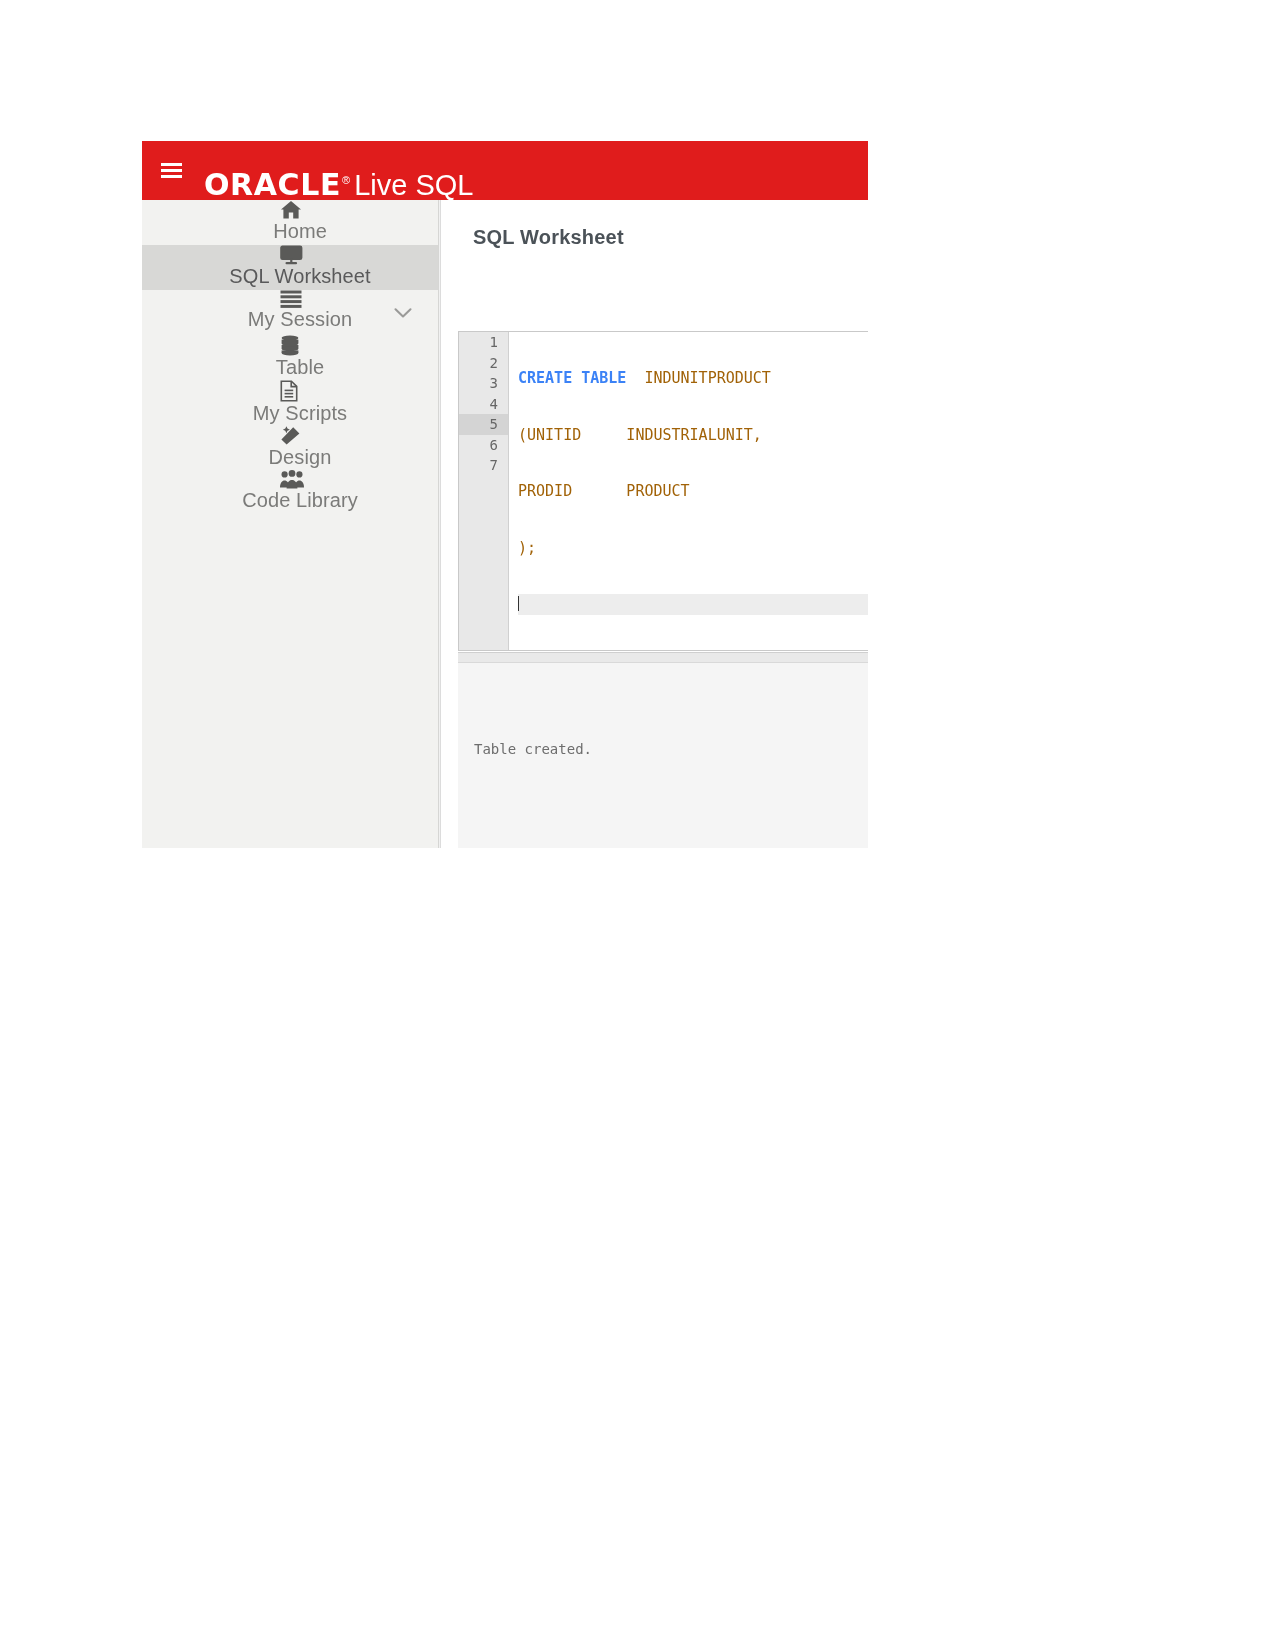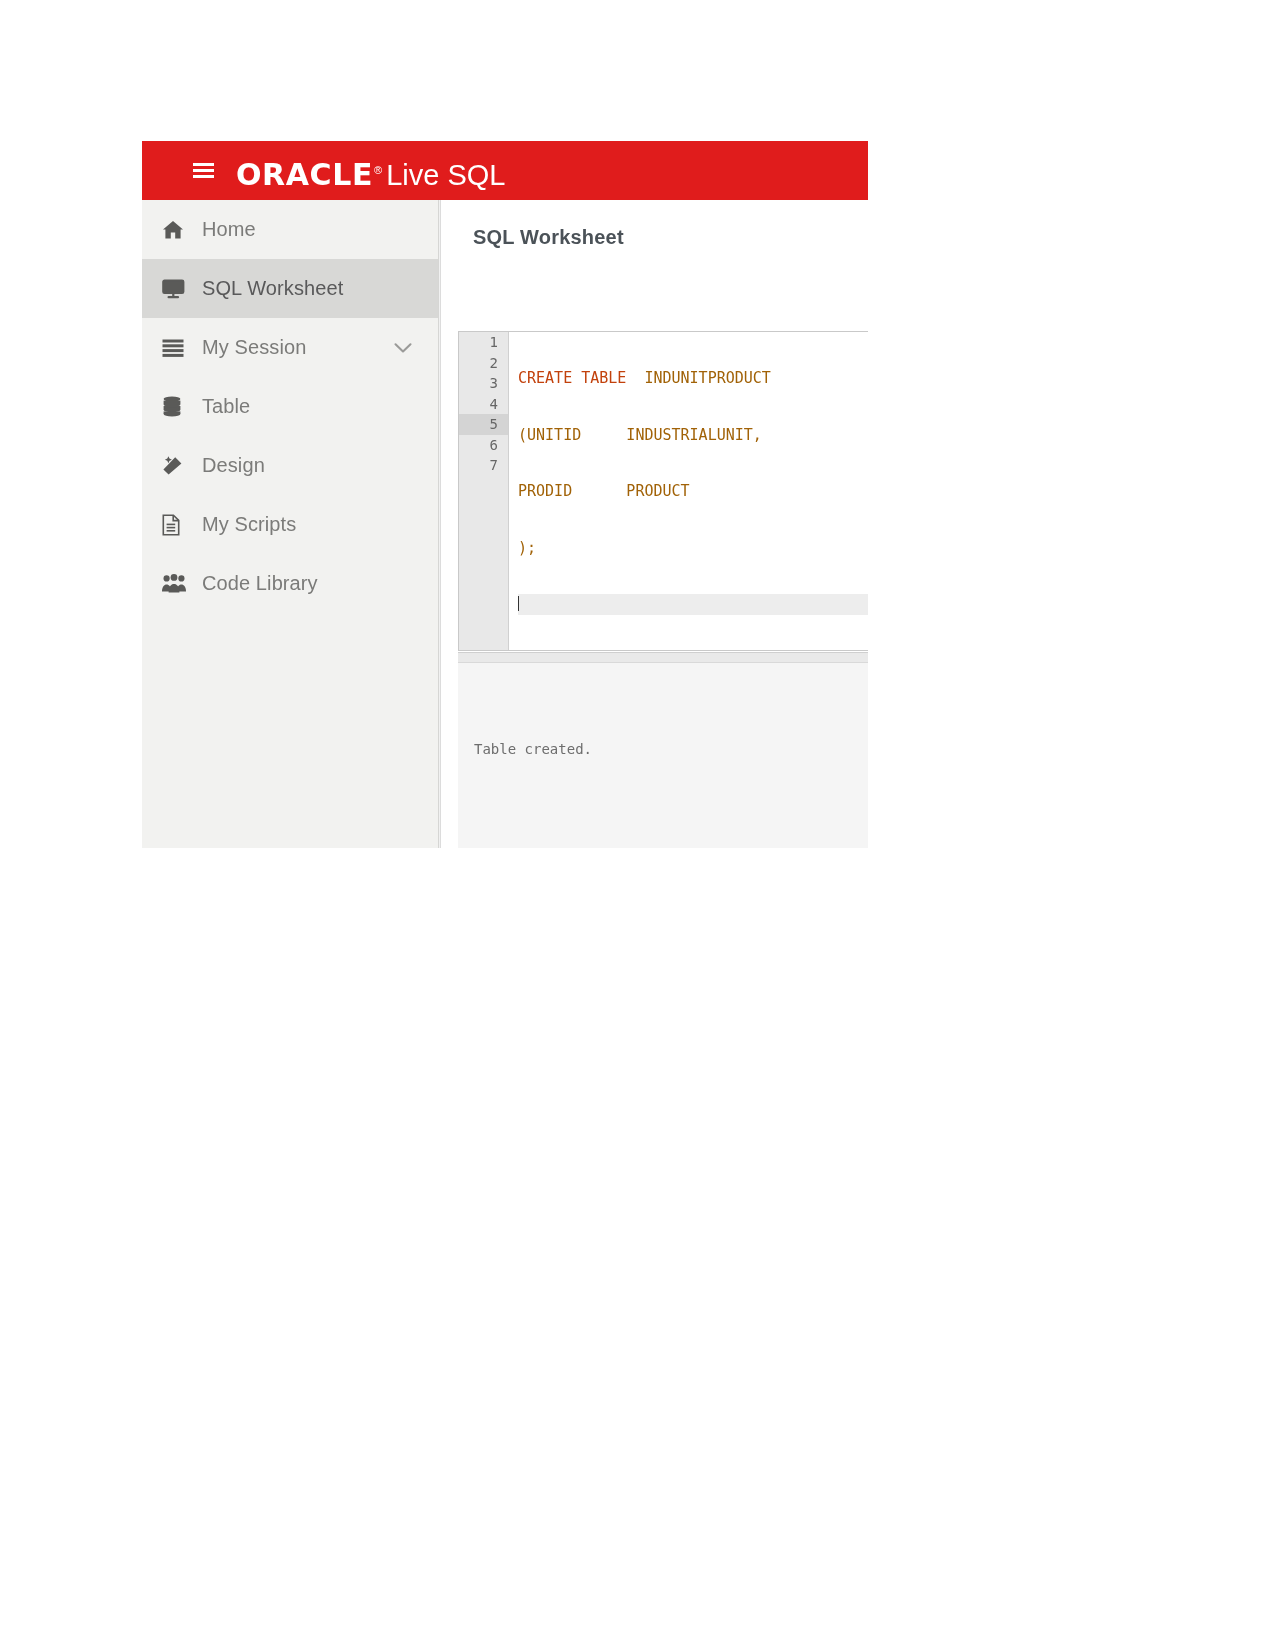--- a/index.html
+++ b/index.html
@@ -33,22 +33,21 @@
 
   
   .header-bar {
     position: absolute;
     left: 0;
     top: 0;
     width: 726px;
     height: 59px;
     background: #e01c1c;
     display: flex;
-    align-items: flex-start;
-    padding-left: 32px;
+    align-items: flex-end;
   }
 
   .hamburger-btn {
     width: 58px;
     height: 59px;
     display: flex;
     align-items: center;
     justify-content: center;
     flex: none;
   }
@@ -105,26 +104,27 @@
     top: 59px;
     width: 297px;
     height: 648px;
     background: #f2f2f0;
     border-right: 1px solid #d6d6d4;
     box-sizing: border-box;
   }
 
   .nav-item {
     position: relative;
-    height: 59px;
+    height: 45px;
     display: flex;
     align-items: center;
     box-sizing: border-box;
     padding-left: 20px;
     cursor: pointer;
+    flex-direction: column;
   }
   .nav-item.active {
     background: #d8d8d6;
   }
   .nav-item .nav-icon {
     width: 40px;
     flex: none;
     display: flex;
     align-items: center;
     justify-content: flex-start;
@@ -217,21 +217,21 @@
     font-size: 15px;
     white-space: pre;
     color: #111111;
   }
   .code-line {
     height: 20.5px;
     line-height: 20.5px;
     position: relative;
   }
   .code-line.current { background: #ededed; }
-  .tok-kw { color: #c2410c; }
+  .tok-kw { color: #3b82f6; font-weight: bold; }
   .tok-plain { color: #a16207; }
   .caret {
     display: inline-block;
     width: 1px;
     height: 15px;
     background: #333333;
     vertical-align: -2px;
   }
 
   
@@ -346,39 +346,39 @@
             <ellipse cx="10" cy="13.8" rx="8.4" ry="2.5"></ellipse>
             <rect x="1.6" y="15.4" width="16.8" height="2.6"></rect>
             <ellipse cx="10" cy="18" rx="8.4" ry="2.5"></ellipse>
           </svg>
         </span>
         <span class="nav-label">Table</span>
       </div>
 
       <div class="nav-item">
         <span class="nav-icon">
-          <svg width="22" height="21" viewBox="0 0 22 21" fill="currentColor">
-            <path d="M13.2 2.2 L19.4 8.4 L6.6 19.6 L1.4 14.4 Z M11.8 4.8 L16.6 9.6" fill="currentColor"></path>
-            <path d="M2.4 1.2 L3.5 3.6 L5.9 4.7 L3.5 5.8 L2.4 8.2 L1.3 5.8 L-1.1 4.7 L1.3 3.6 Z" transform="translate(4,0)"></path>
-          </svg>
-        </span>
-        <span class="nav-label">Design</span>
-      </div>
-
-      <div class="nav-item">
-        <span class="nav-icon">
           <svg width="18" height="22" viewBox="0 0 18 22" fill="none" stroke="currentColor" stroke-width="1.6">
             <path d="M1.3 1.2 L11.4 1.2 L16.7 6.4 L16.7 20.8 L1.3 20.8 Z"></path>
             <polyline points="11.2,1.4 11.2,6.6 16.5,6.6"></polyline>
             <line x1="4.6" y1="10.4" x2="13.2" y2="10.4"></line>
             <line x1="4.6" y1="13.6" x2="13.2" y2="13.6"></line>
             <line x1="4.6" y1="16.8" x2="13.2" y2="16.8"></line>
           </svg>
         </span>
         <span class="nav-label">My Scripts</span>
+      </div>
+
+      <div class="nav-item">
+        <span class="nav-icon">
+          <svg width="22" height="21" viewBox="0 0 22 21" fill="currentColor">
+            <path d="M13.2 2.2 L19.4 8.4 L6.6 19.6 L1.4 14.4 Z M11.8 4.8 L16.6 9.6" fill="currentColor"></path>
+            <path d="M2.4 1.2 L3.5 3.6 L5.9 4.7 L3.5 5.8 L2.4 8.2 L1.3 5.8 L-1.1 4.7 L1.3 3.6 Z" transform="translate(4,0)"></path>
+          </svg>
+        </span>
+        <span class="nav-label">Design</span>
       </div>
 
       <div class="nav-item">
         <span class="nav-icon">
           <svg width="24" height="19" viewBox="0 0 24 19" fill="currentColor">
             <circle cx="4.6" cy="4.4" r="3.1"></circle>
             <circle cx="19.4" cy="4.4" r="3.1"></circle>
             <circle cx="12" cy="3.4" r="3.4"></circle>
             <path d="M0 17.6 C0 12.8 2.2 10.6 4.6 10.6 C7 10.6 9.2 12.8 9.2 17.6 Z"></path>
             <path d="M14.8 17.6 C14.8 12.8 17 10.6 19.4 10.6 C21.8 10.6 24 12.8 24 17.6 Z"></path>

